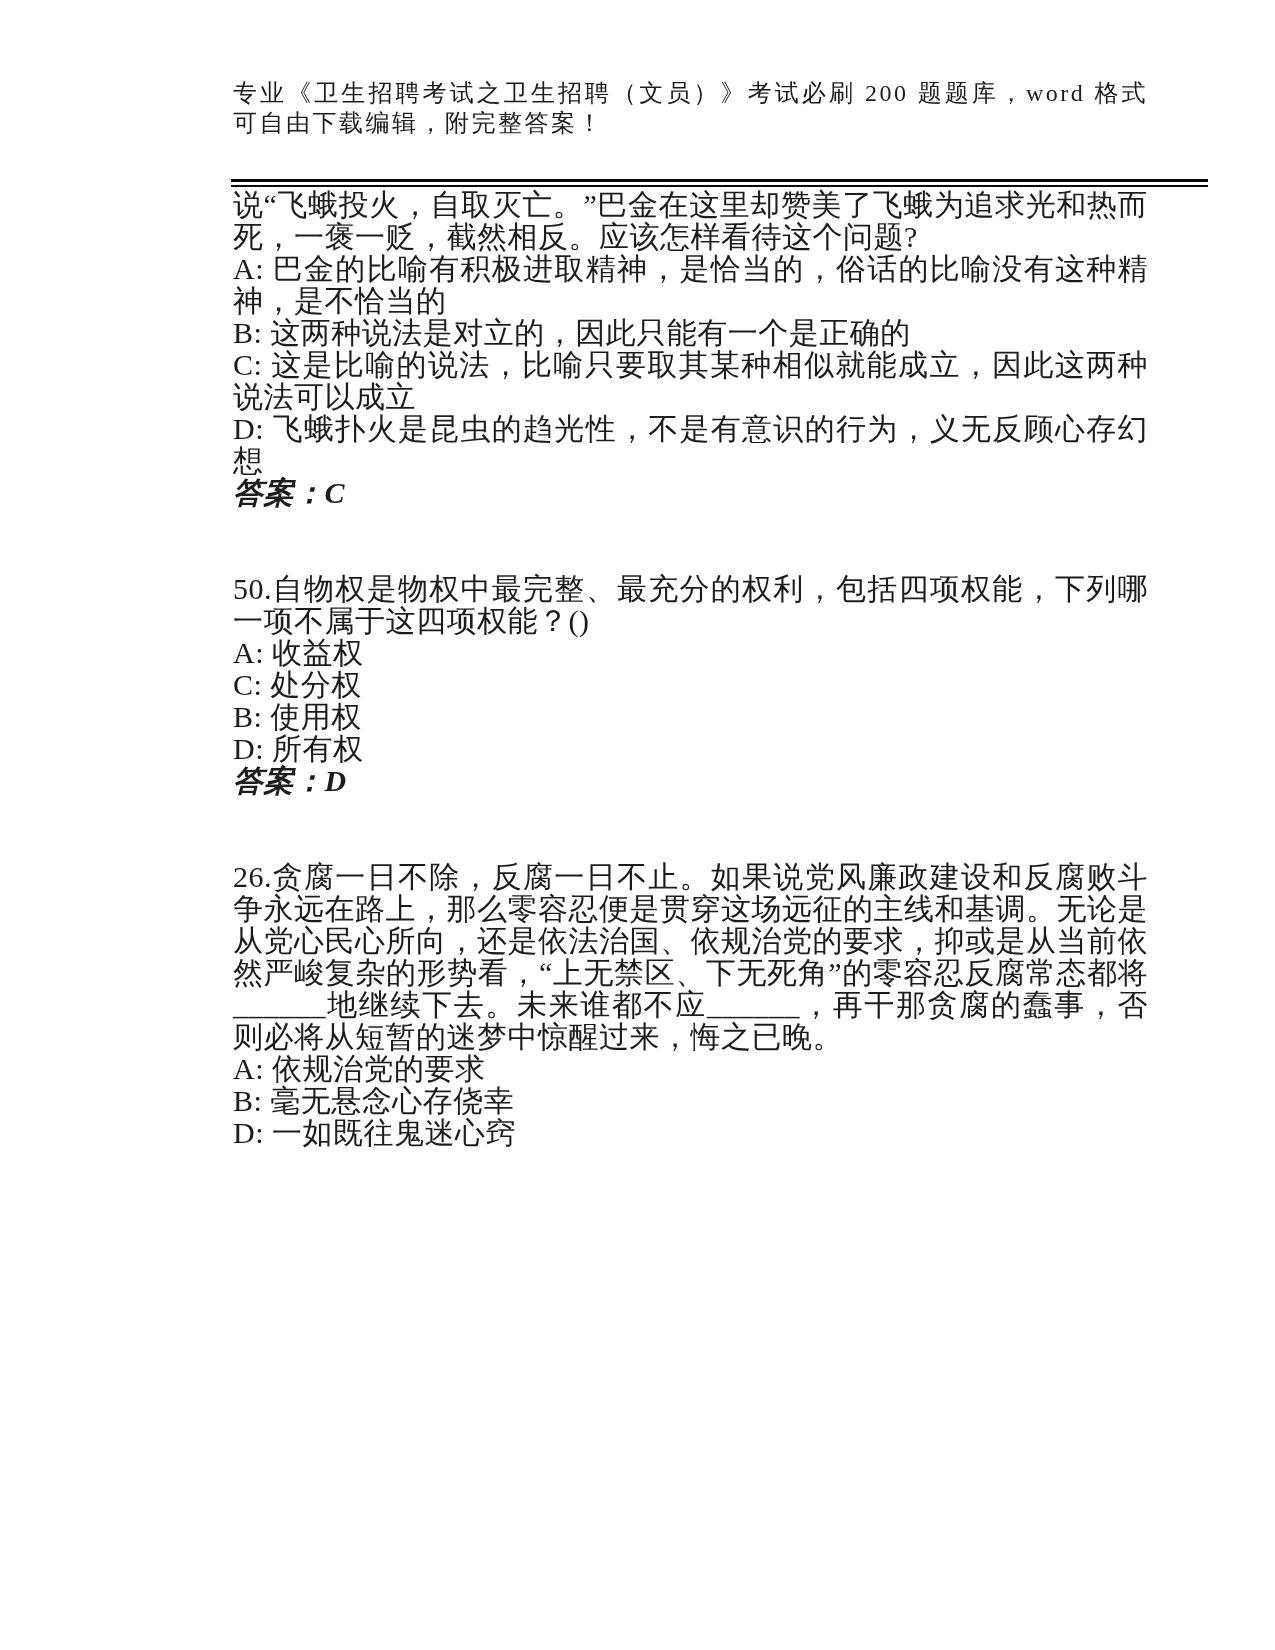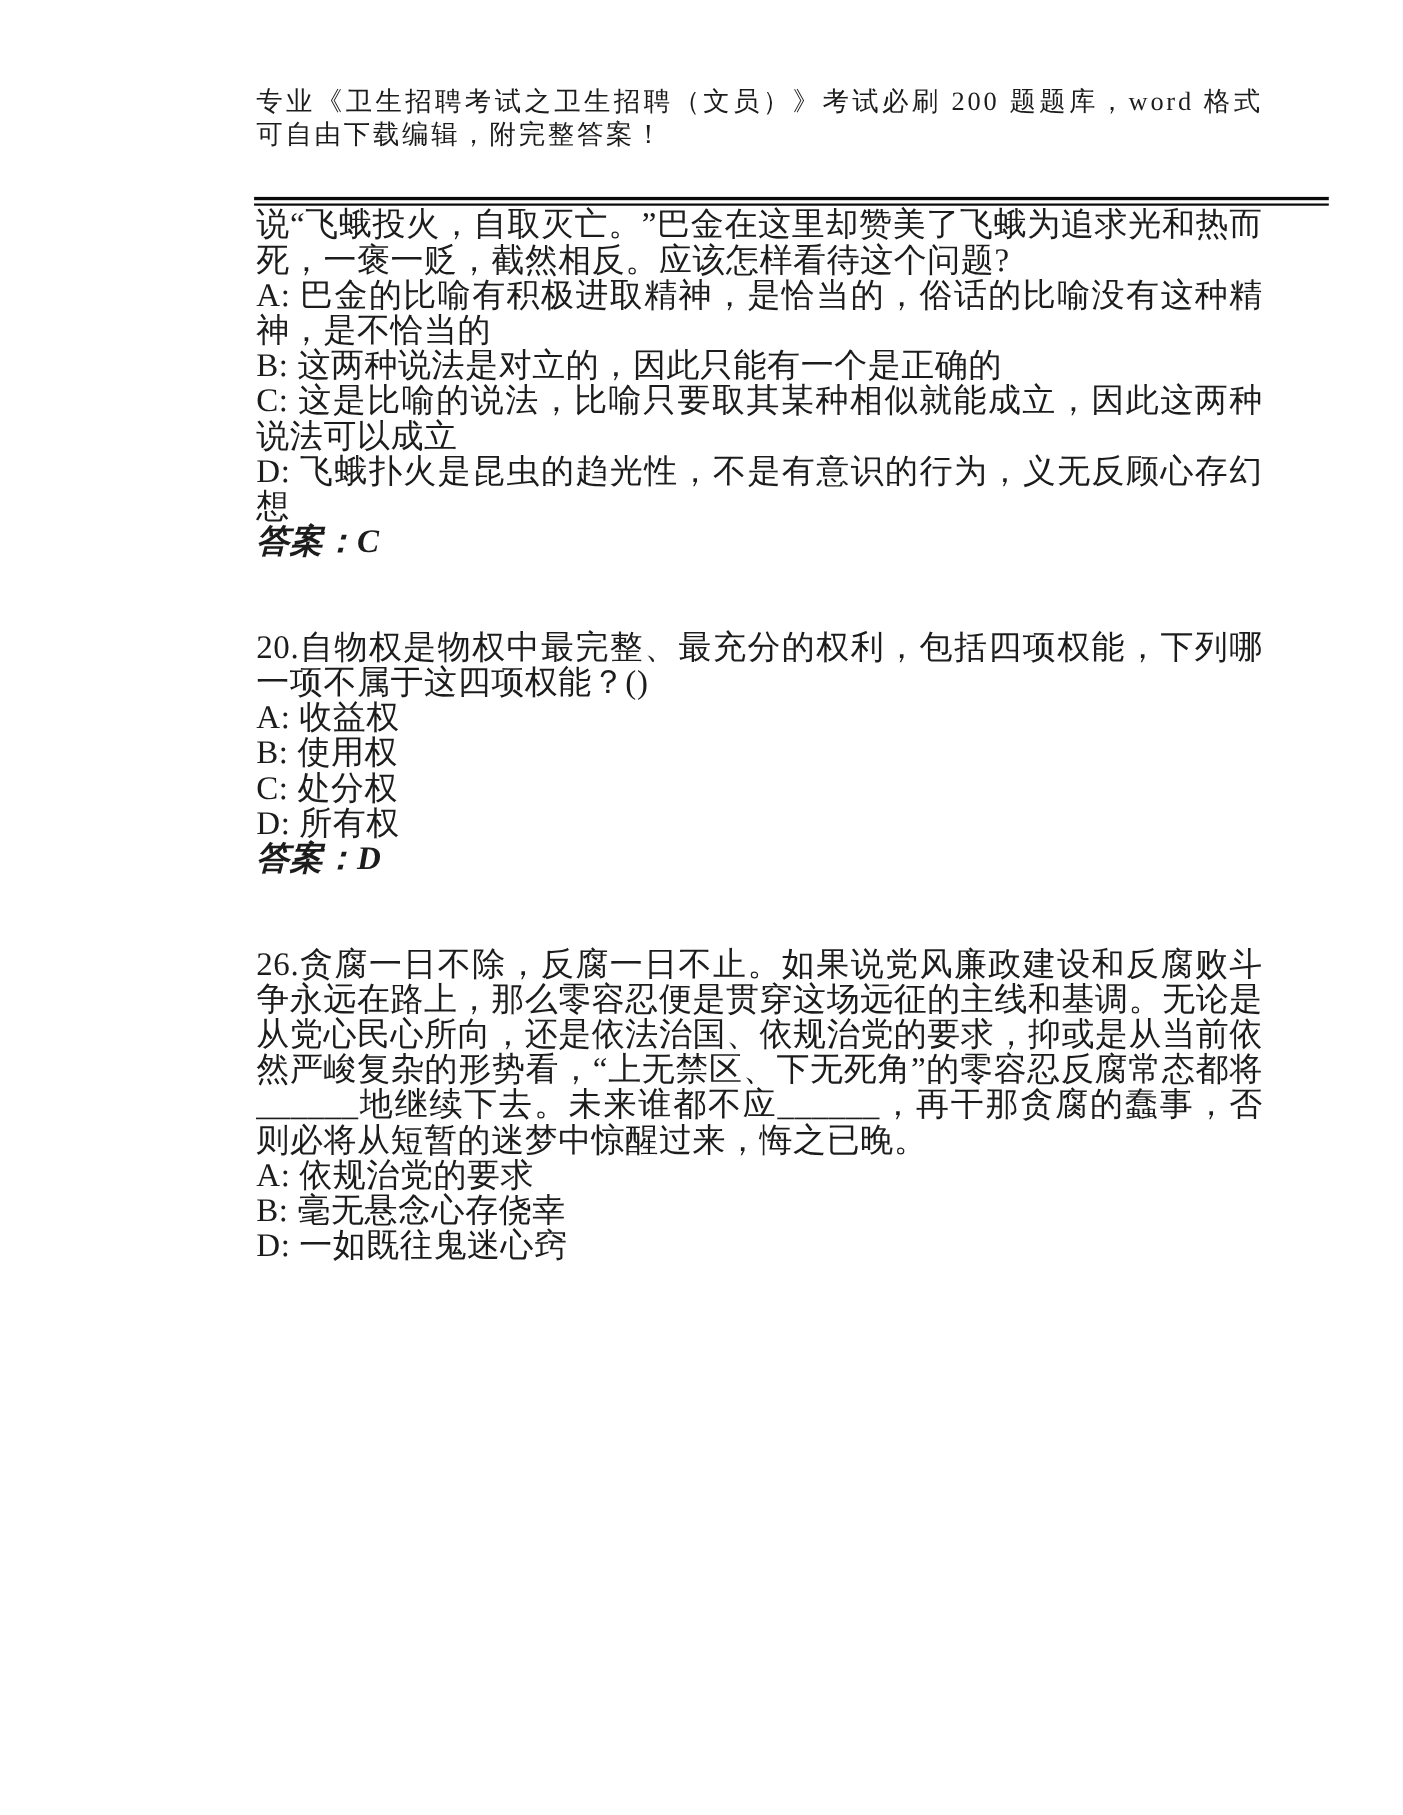--- a/index.html
+++ b/index.html
@@ -67,24 +67,24 @@
     <section class="question">
       <p>说“飞蛾投火，自取灭亡。”巴金在这里却赞美了飞蛾为追求光和热而死，一褒一贬，截然相反。应该怎样看待这个问题?</p>
       <p>A: 巴金的比喻有积极进取精神，是恰当的，俗话的比喻没有这种精神，是不恰当的</p>
       <p>B: 这两种说法是对立的，因此只能有一个是正确的</p>
       <p>C: 这是比喻的说法，比喻只要取其某种相似就能成立，因此这两种说法可以成立</p>
       <p>D: 飞蛾扑火是昆虫的趋光性，不是有意识的行为，义无反顾心存幻想</p>
       <p class="answer-line">答案：C</p>
     </section>
 
     <section class="question">
-      <p>20.自物权是物权中最完整、最充分的权利，包括四项权能，下列哪一项不属于这四项权能？()</p>
+      <p>50.自物权是物权中最完整、最充分的权利，包括四项权能，下列哪一项不属于这四项权能？()</p>
       <p>A: 收益权</p>
+      <p>C: 处分权</p>
       <p>B: 使用权</p>
-      <p>C: 处分权</p>
       <p>D: 所有权</p>
       <p class="answer-line">答案：D</p>
     </section>
 
     <section class="question">
       <p>26.贪腐一日不除，反腐一日不止。如果说党风廉政建设和反腐败斗争永远在路上，那么零容忍便是贯穿这场远征的主线和基调。无论是从党心民心所向，还是依法治国、依规治党的要求，抑或是从当前依然严峻复杂的形势看，“上无禁区、下无死角”的零容忍反腐常态都将______地继续下去。未来谁都不应______，再干那贪腐的蠢事，否则必将从短暂的迷梦中惊醒过来，悔之已晚。</p>
       <p>A: 依规治党的要求</p>
       <p>B: 毫无悬念心存侥幸</p>
       <p>D: 一如既往鬼迷心窍</p>
     </section>

